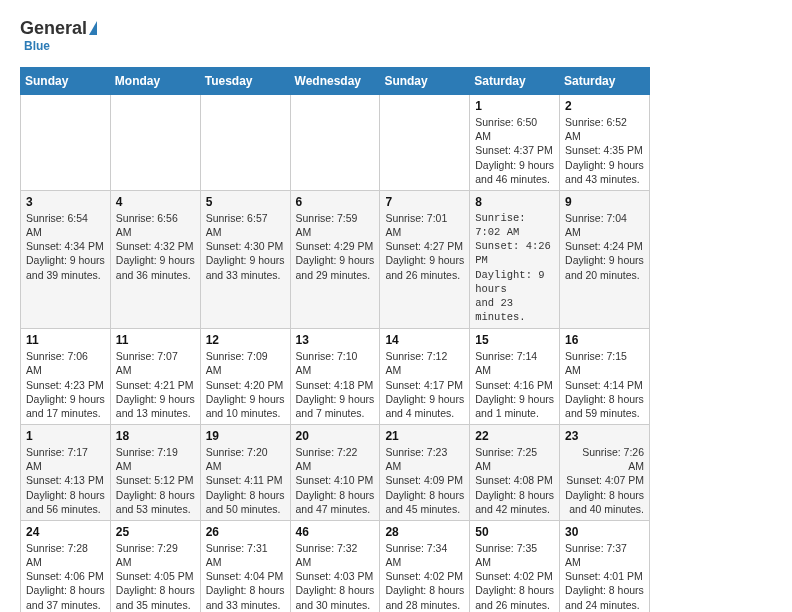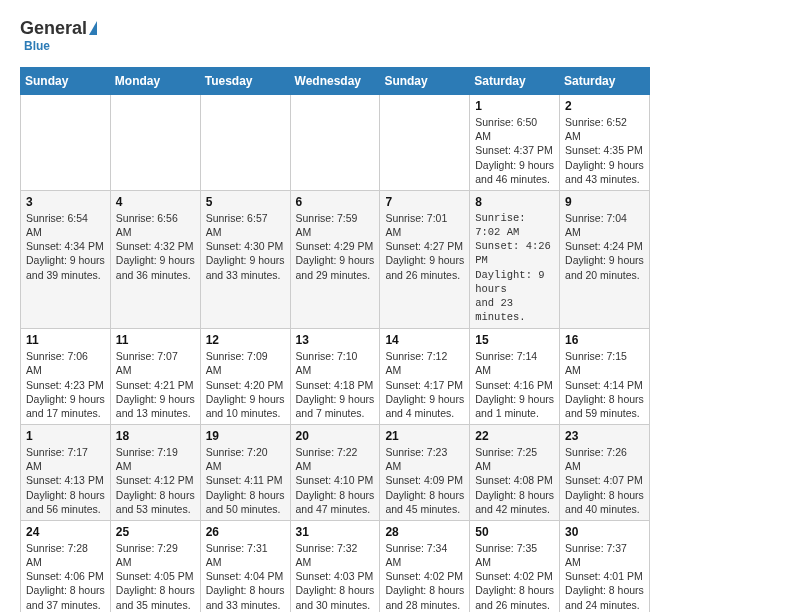--- a/index.html
+++ b/index.html
@@ -254,21 +254,21 @@
           <td>
             <span class="day-num">1</span>
             <div class="day-info" style="white-space: pre-line;">Sunrise: 7:17 AM
 Sunset: 4:13 PM
 Daylight: 8 hours
 and 56 minutes.</div>
           </td>
           <td>
             <span class="day-num">18</span>
             <div class="day-info" style="white-space: pre-line;">Sunrise: 7:19 AM
-Sunset: 4:12 PM
+Sunset: 5:12 PM
 Daylight: 8 hours
 and 53 minutes.</div>
           </td>
           <td>
             <span class="day-num">19</span>
             <div class="day-info" style="white-space: pre-line;">Sunrise: 7:20 AM
 Sunset: 4:11 PM
 Daylight: 8 hours
 and 50 minutes.</div>
           </td>
@@ -288,21 +288,21 @@
           </td>
           <td>
             <span class="day-num">22</span>
             <div class="day-info" style="white-space: pre-line;">Sunrise: 7:25 AM
 Sunset: 4:08 PM
 Daylight: 8 hours
 and 42 minutes.</div>
           </td>
           <td>
             <span class="day-num">23</span>
-            <div class="day-info" style="white-space: pre-line;">Sunrise: 7:26 AM
+            <div class="day-info" style="white-space: pre-line; text-align: right;">Sunrise: 7:26 AM
 Sunset: 4:07 PM
 Daylight: 8 hours
 and 40 minutes.</div>
           </td>
         </tr>
         <tr>
           <td>
             <span class="day-num">24</span>
             <div class="day-info" style="white-space: pre-line;">Sunrise: 7:28 AM
 Sunset: 4:06 PM
@@ -317,21 +317,21 @@
 and 35 minutes.</div>
           </td>
           <td>
             <span class="day-num">26</span>
             <div class="day-info" style="white-space: pre-line;">Sunrise: 7:31 AM
 Sunset: 4:04 PM
 Daylight: 8 hours
 and 33 minutes.</div>
           </td>
           <td>
-            <span class="day-num">31</span>
+            <span class="day-num">46</span>
             <div class="day-info" style="white-space: pre-line;">Sunrise: 7:32 AM
 Sunset: 4:03 PM
 Daylight: 8 hours
 and 30 minutes.</div>
           </td>
           <td>
             <span class="day-num">28</span>
             <div class="day-info" style="white-space: pre-line;">Sunrise: 7:34 AM
 Sunset: 4:02 PM
 Daylight: 8 hours

